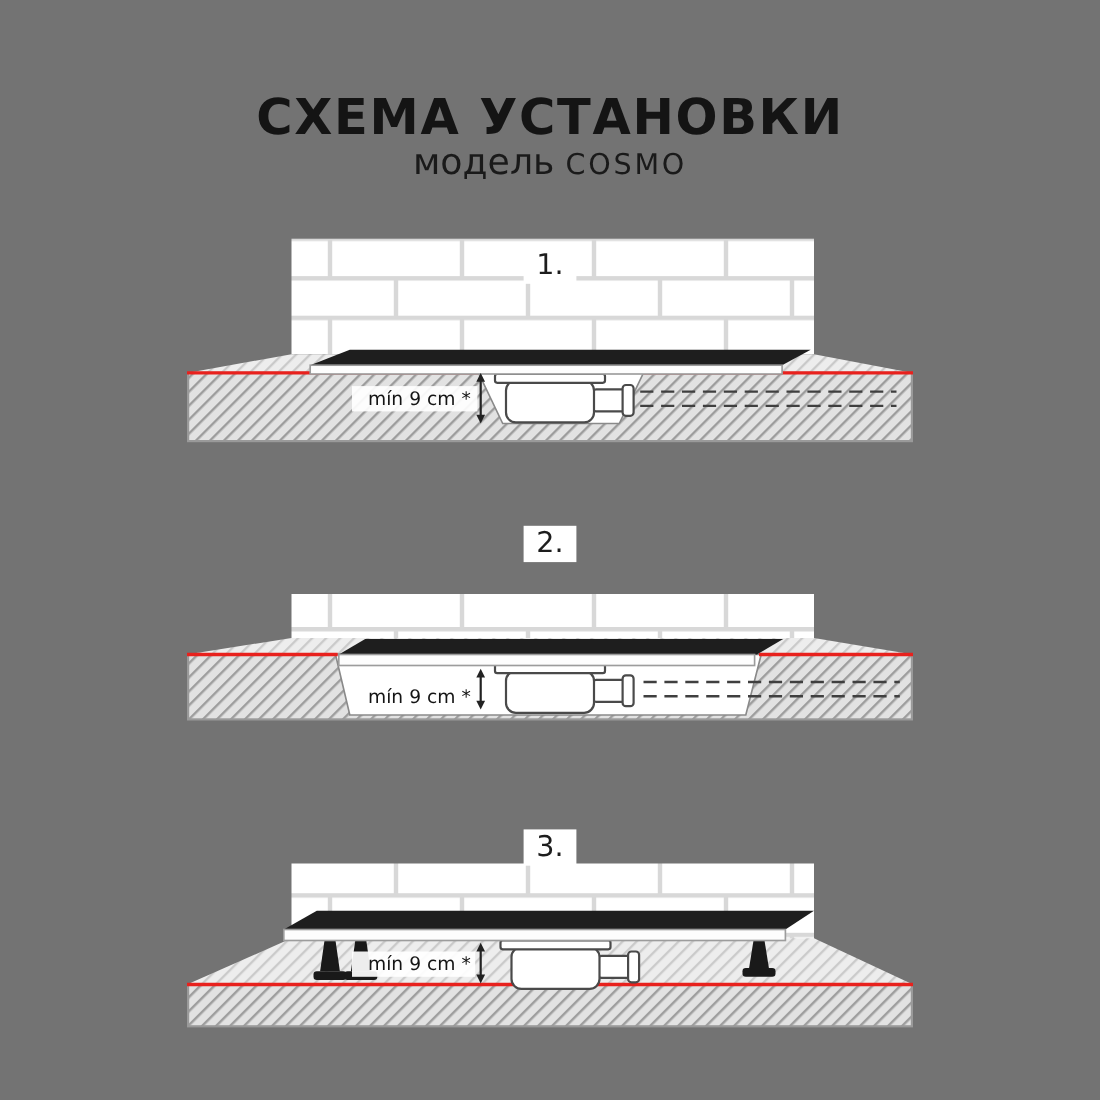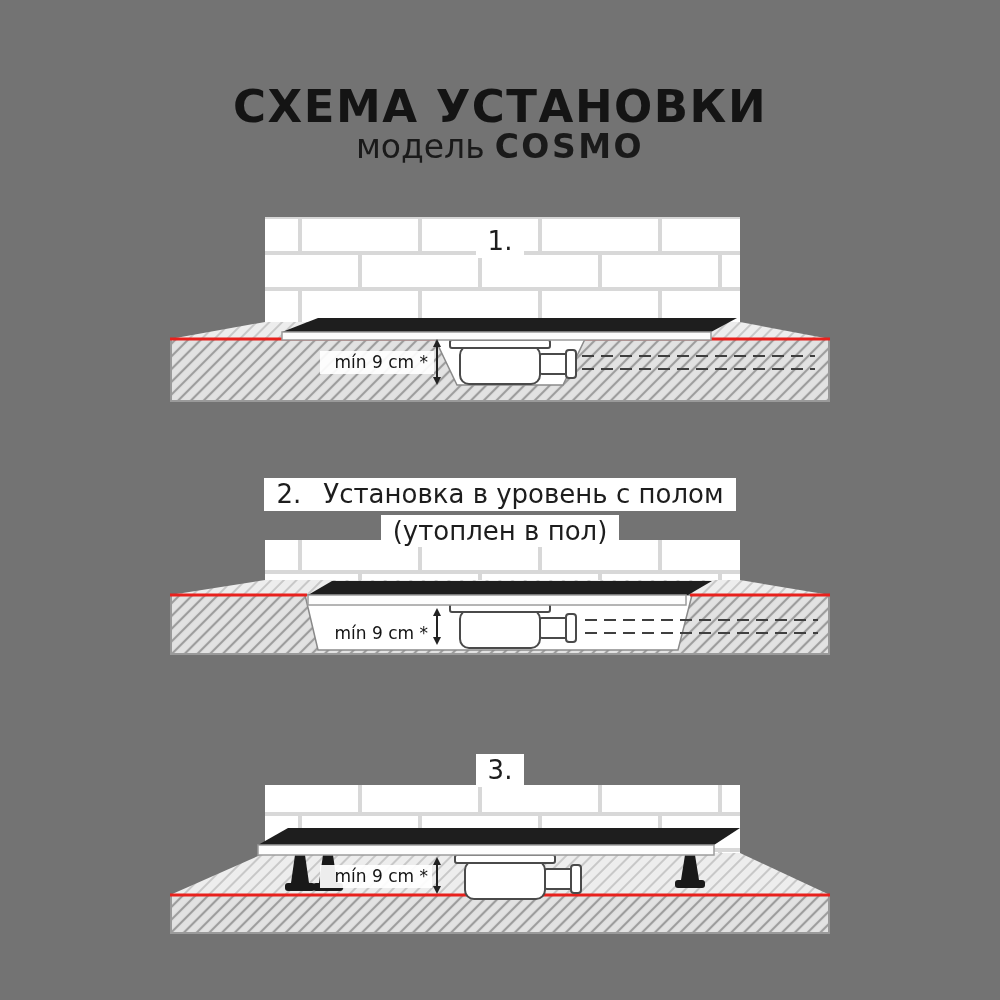--- a/index.html
+++ b/index.html
@@ -2,21 +2,21 @@
 <html><head>
 <meta charset="utf-8">
 <style>
   html,body{margin:0;padding:0;background:#fff}
   .page{position:relative;width:1000px;height:1000px;background:#737373;overflow:hidden;
         font-family:"DejaVu Sans","Liberation Sans",sans-serif;color:#161616}
 
   .title{position:absolute;top:50px;left:0;width:100%;text-align:center;
          font-size:45px;font-weight:700;letter-spacing:1.5px;color:#141414}
   .subtitle{position:absolute;top:127px;left:0;width:100%;text-align:center;font-size:33px;color:#1a1a1a}
-  .subtitle .model{font-weight:700;font-size:33px;letter-spacing:2.5px;margin-left:10px}
+  .subtitle .model{font-weight:400;font-size:26px;letter-spacing:2.5px;margin-left:10px}
 
   .figure{position:absolute;left:170px;width:660px}
   #fig1{top:215px;height:190px}
   #fig2{top:462px;height:200px}
   #fig3{top:740px;height:195px}
   .figure svg.diagram{position:absolute;inset:0;width:100%;height:100%}
 
   .caption{position:absolute;left:0;width:100%;text-align:center}
   #fig1 .caption{top:10px}
   #fig2 .caption{top:16px}
@@ -114,23 +114,21 @@
         <rect x="150" y="160" width="112" height="23" fill="#ffffff" opacity="0.92"></rect>
         <text class="min-label" x="258" y="177" text-anchor="end">mín 9 cm *</text>
         <line class="dim" x1="267" y1="151" x2="267" y2="178"></line>
         <polygon points="263,154 271,154 267,146" fill="#222"></polygon>
         <polygon points="263,175 271,175 267,183" fill="#222"></polygon>
       </g>
     </svg>
     <div class="caption">
       <div class="cap-row">
         <span class="cap-num">2.</span>
-        <span class="cap-text">Установка в уровень с полом</span>
       </div>
-      <div class="cap-sub">(утоплен в пол)</div>
     </div>
   </section>
 
   <section class="figure" id="fig3">
     <svg class="diagram" viewBox="0 0 660 195">
       <rect x="95" y="45" width="475" height="70" fill="url(#tileWall)"></rect>
       <polygon points="0,155 95,113 570,113 660,155" fill="url(#hatchLight)"></polygon>
       <rect x="1" y="155" width="658" height="38" fill="url(#hatchDense)" stroke="#9a9a9a" stroke-width="2"></rect>
       <line x1="0" y1="155" x2="660" y2="155" stroke="#e8211d" stroke-width="3"></line>
       <g fill="#191919">

